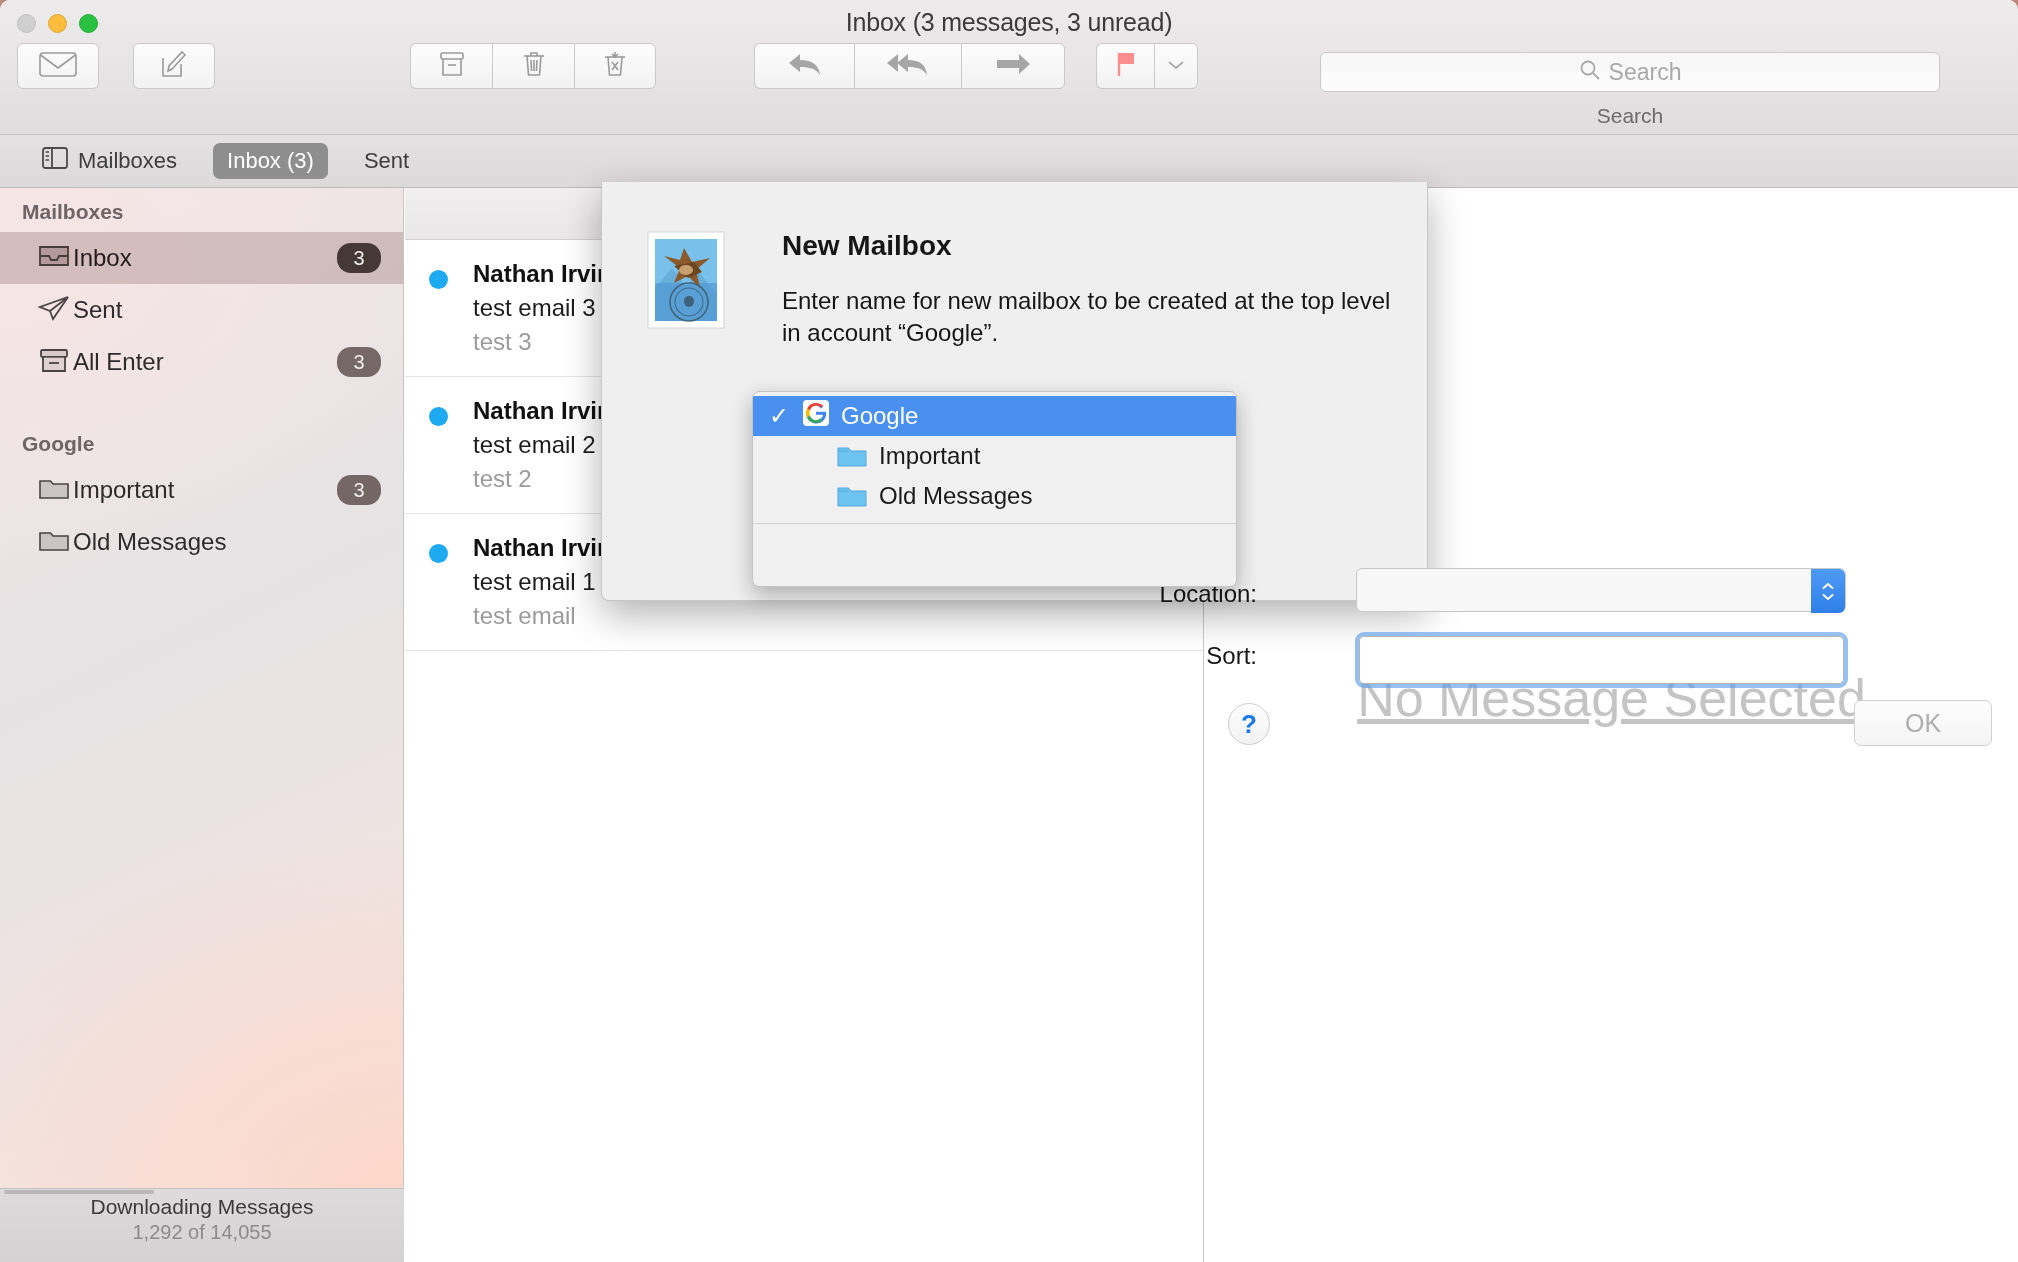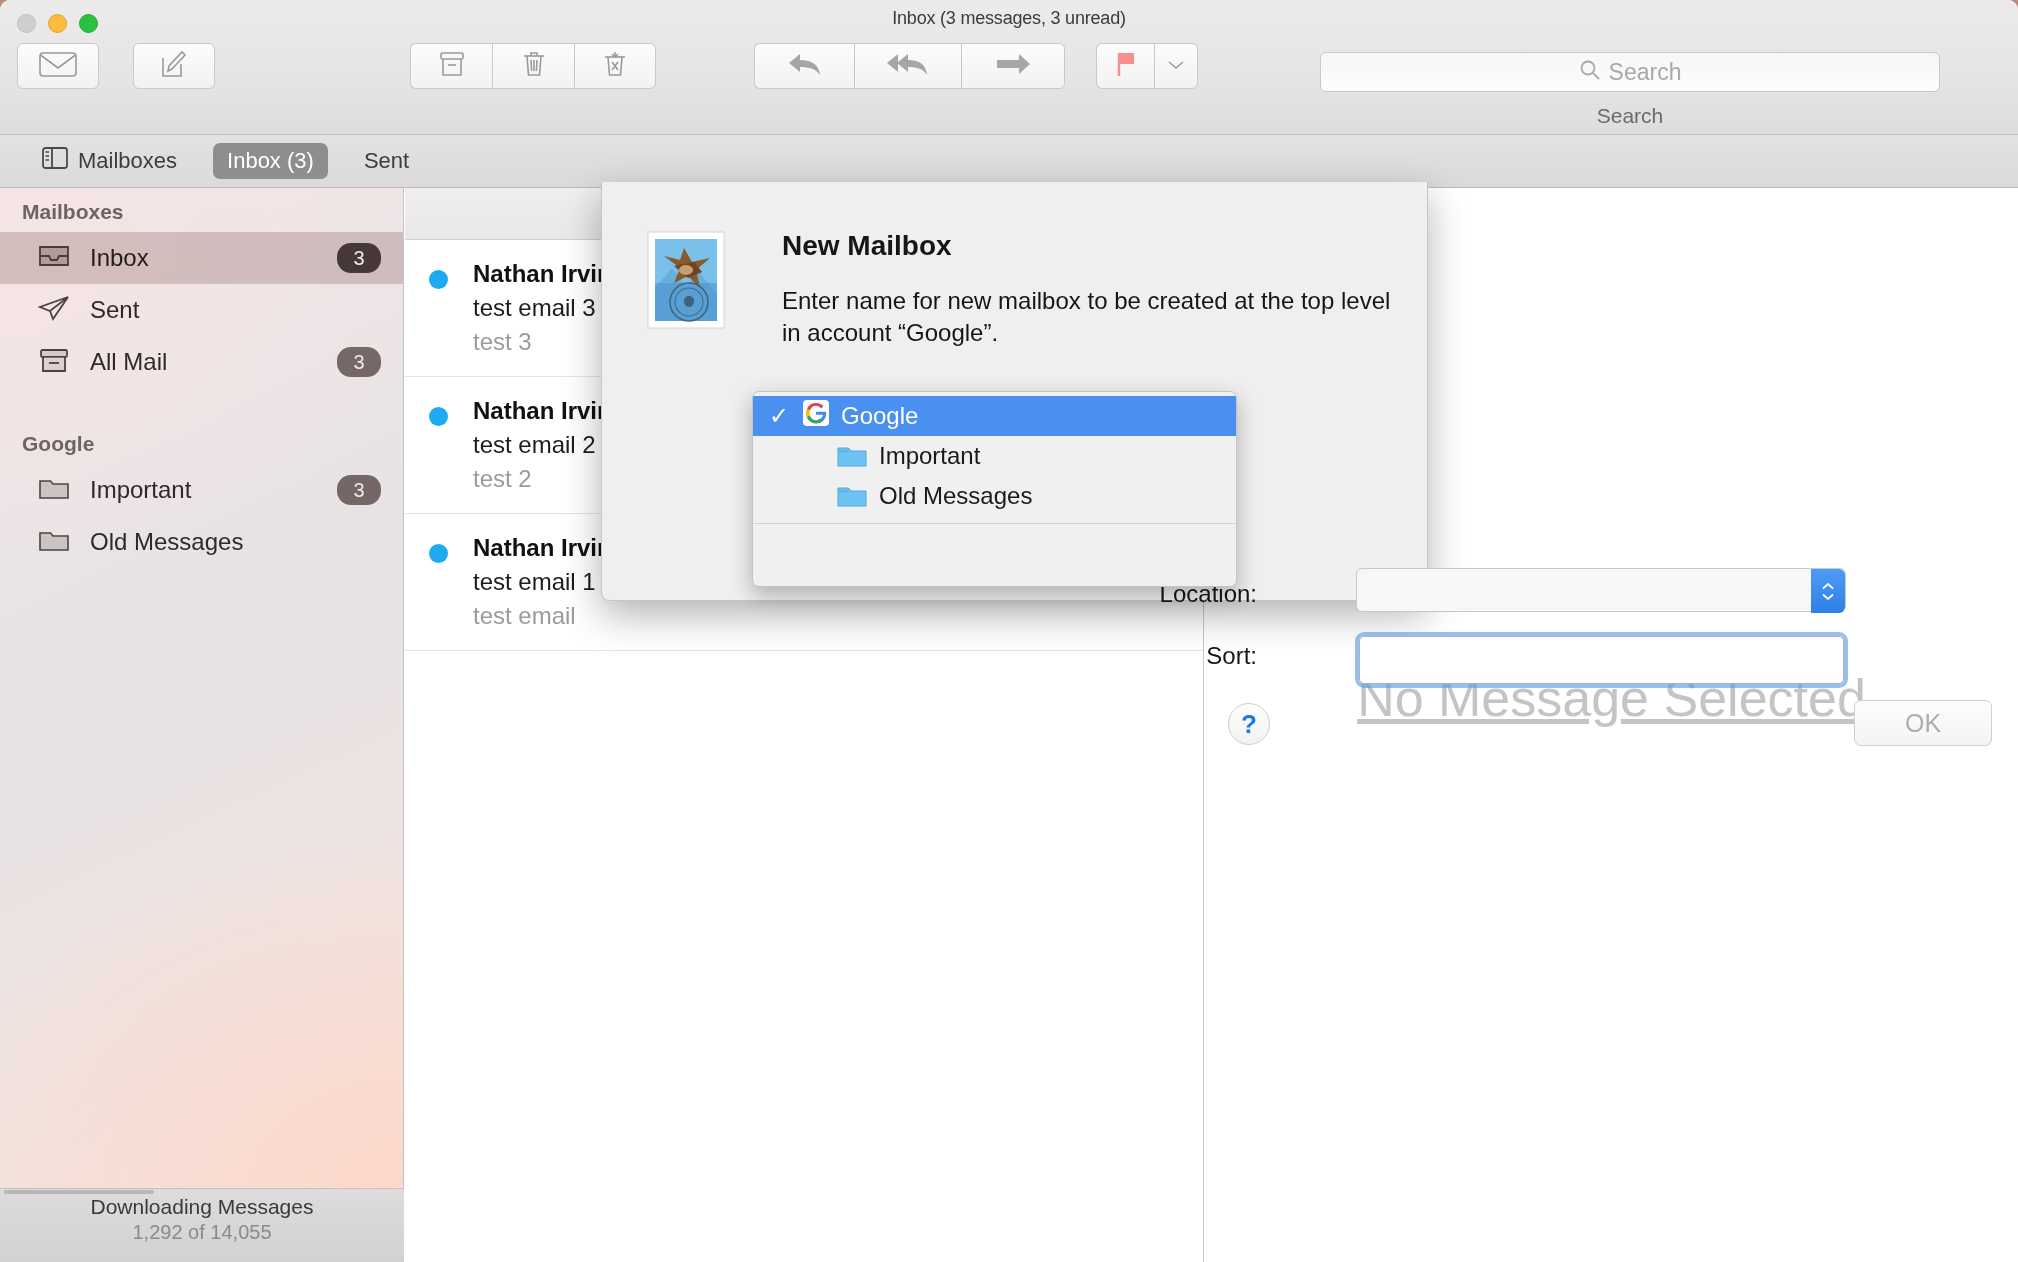--- a/index.html
+++ b/index.html
@@ -26,21 +26,21 @@
     border-bottom: 1px solid #c3c1c1;
   }
   #traffic { position: absolute; left: 17px; top: 14px; display: flex; gap: 12px; }
   .tl { width: 19px; height: 19px; border-radius: 50%; }
   .tl-close { background: #cfcfcf; border: 1px solid #c0c0c0; }
   .tl-min { background: #fcbd3e; border: 1px solid #e0a72f; }
   .tl-max { background: #2ac140; border: 1px solid #24aa37; }
 
   #win-title {
     position: absolute; left: 0; top: 8px; width: 2018px;
-    text-align: center; font-size: 18px; color: #3b3b3b; font-weight: 400;
+    text-align: center; font-size: 25px; color: #3b3b3b; font-weight: 400;
     letter-spacing: -0.2px;
   }
 
   .tb-group { position: absolute; top: 43px; display: flex; }
   .tb-btn {
     background: linear-gradient(to bottom, #fcfcfc, #f2f2f2);
     border: 1px solid #c9c9c9;
     width: 82px; height: 46px;
     display: flex; align-items: center; justify-content: center;
     position: relative;
@@ -90,21 +90,21 @@
       linear-gradient(155deg, #f3e7e7 0%, #e6e2e4 45%, #f7e5de 100%);
     border-right: 1px solid #c9c4c4;
     overflow: hidden;
   }
   .sb-header {
     font-size: 21px; color: #6d6466; font-weight: bold;
     padding: 12px 0 8px 22px;
   }
   .sb-row {
     height: 52px; display: flex; align-items: center;
-    padding-left: 38px; gap: 20px; position: relative;
+    padding-left: 38px; gap: 3px; position: relative;
   }
   .sb-row.selected { background: rgba(148,110,110,0.34); }
   .sb-label { font-size: 24px; color: #2e2a2b; }
   .sb-row.selected .sb-label { color: #241b1b; }
   .sb-badge {
     position: absolute; right: 22px;
     background: rgba(70,55,52,0.72); color: #f2eeee;
     border-radius: 14px; min-width: 44px; height: 30px;
     font-size: 20px; display: flex; align-items: center; justify-content: center;
     padding: 0 12px;
@@ -428,21 +428,21 @@
 
 
     <div class="sb-row">
       <span>
         <svg width="32" height="28" viewBox="0 0 32 28">
             <rect x="3" y="4" width="26" height="7" rx="1.5" fill="rgba(170,160,158,0.4)" stroke="#4a4344" stroke-width="1.8"></rect>
             <path d="M5 11 L5 25 L27 25 L27 11" fill="rgba(190,182,180,0.4)" stroke="#4a4344" stroke-width="1.8"></path>
             <path d="M11 17 L21 17" stroke="#4a4344" stroke-width="1.8"></path>
           </svg>
       </span>
-      <span class="sb-label">All Mail</span>
+      <span class="sb-label">All Enter</span>
       <span class="sb-badge">3</span>
     </div>
 
     <div class="sb-gap"></div>
 
     <div class="sb-gap"></div>
     <div class="sb-header">Google</div>
 
     <div class="sb-row">
       <span>

